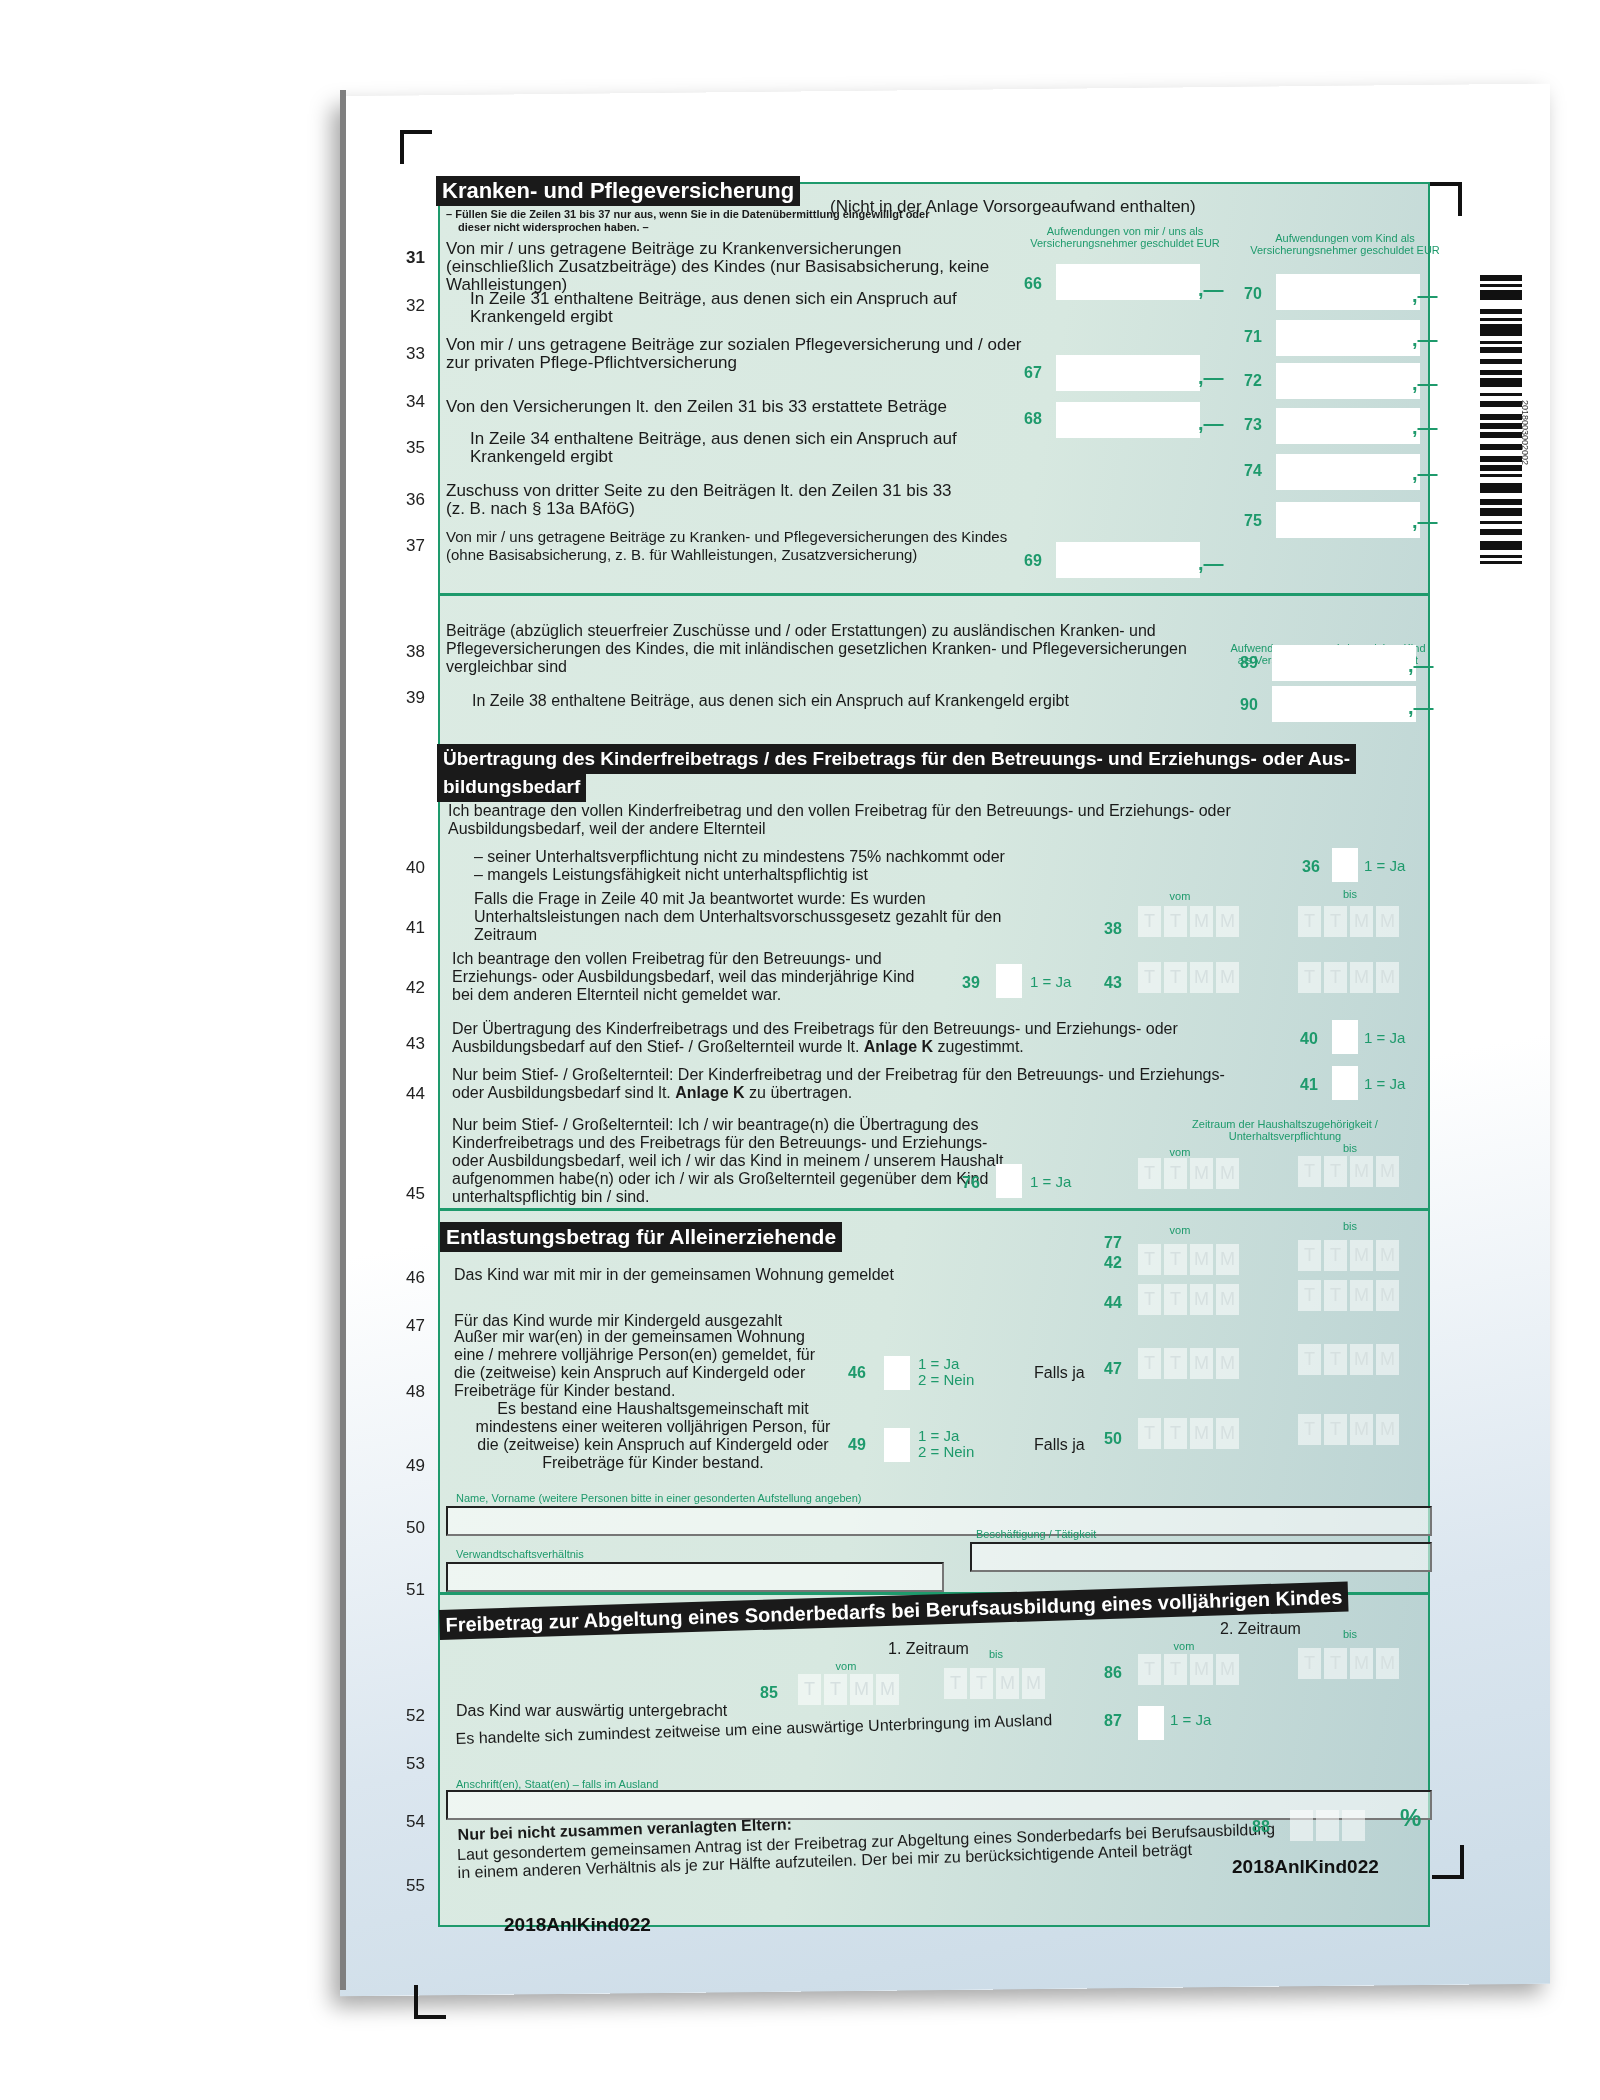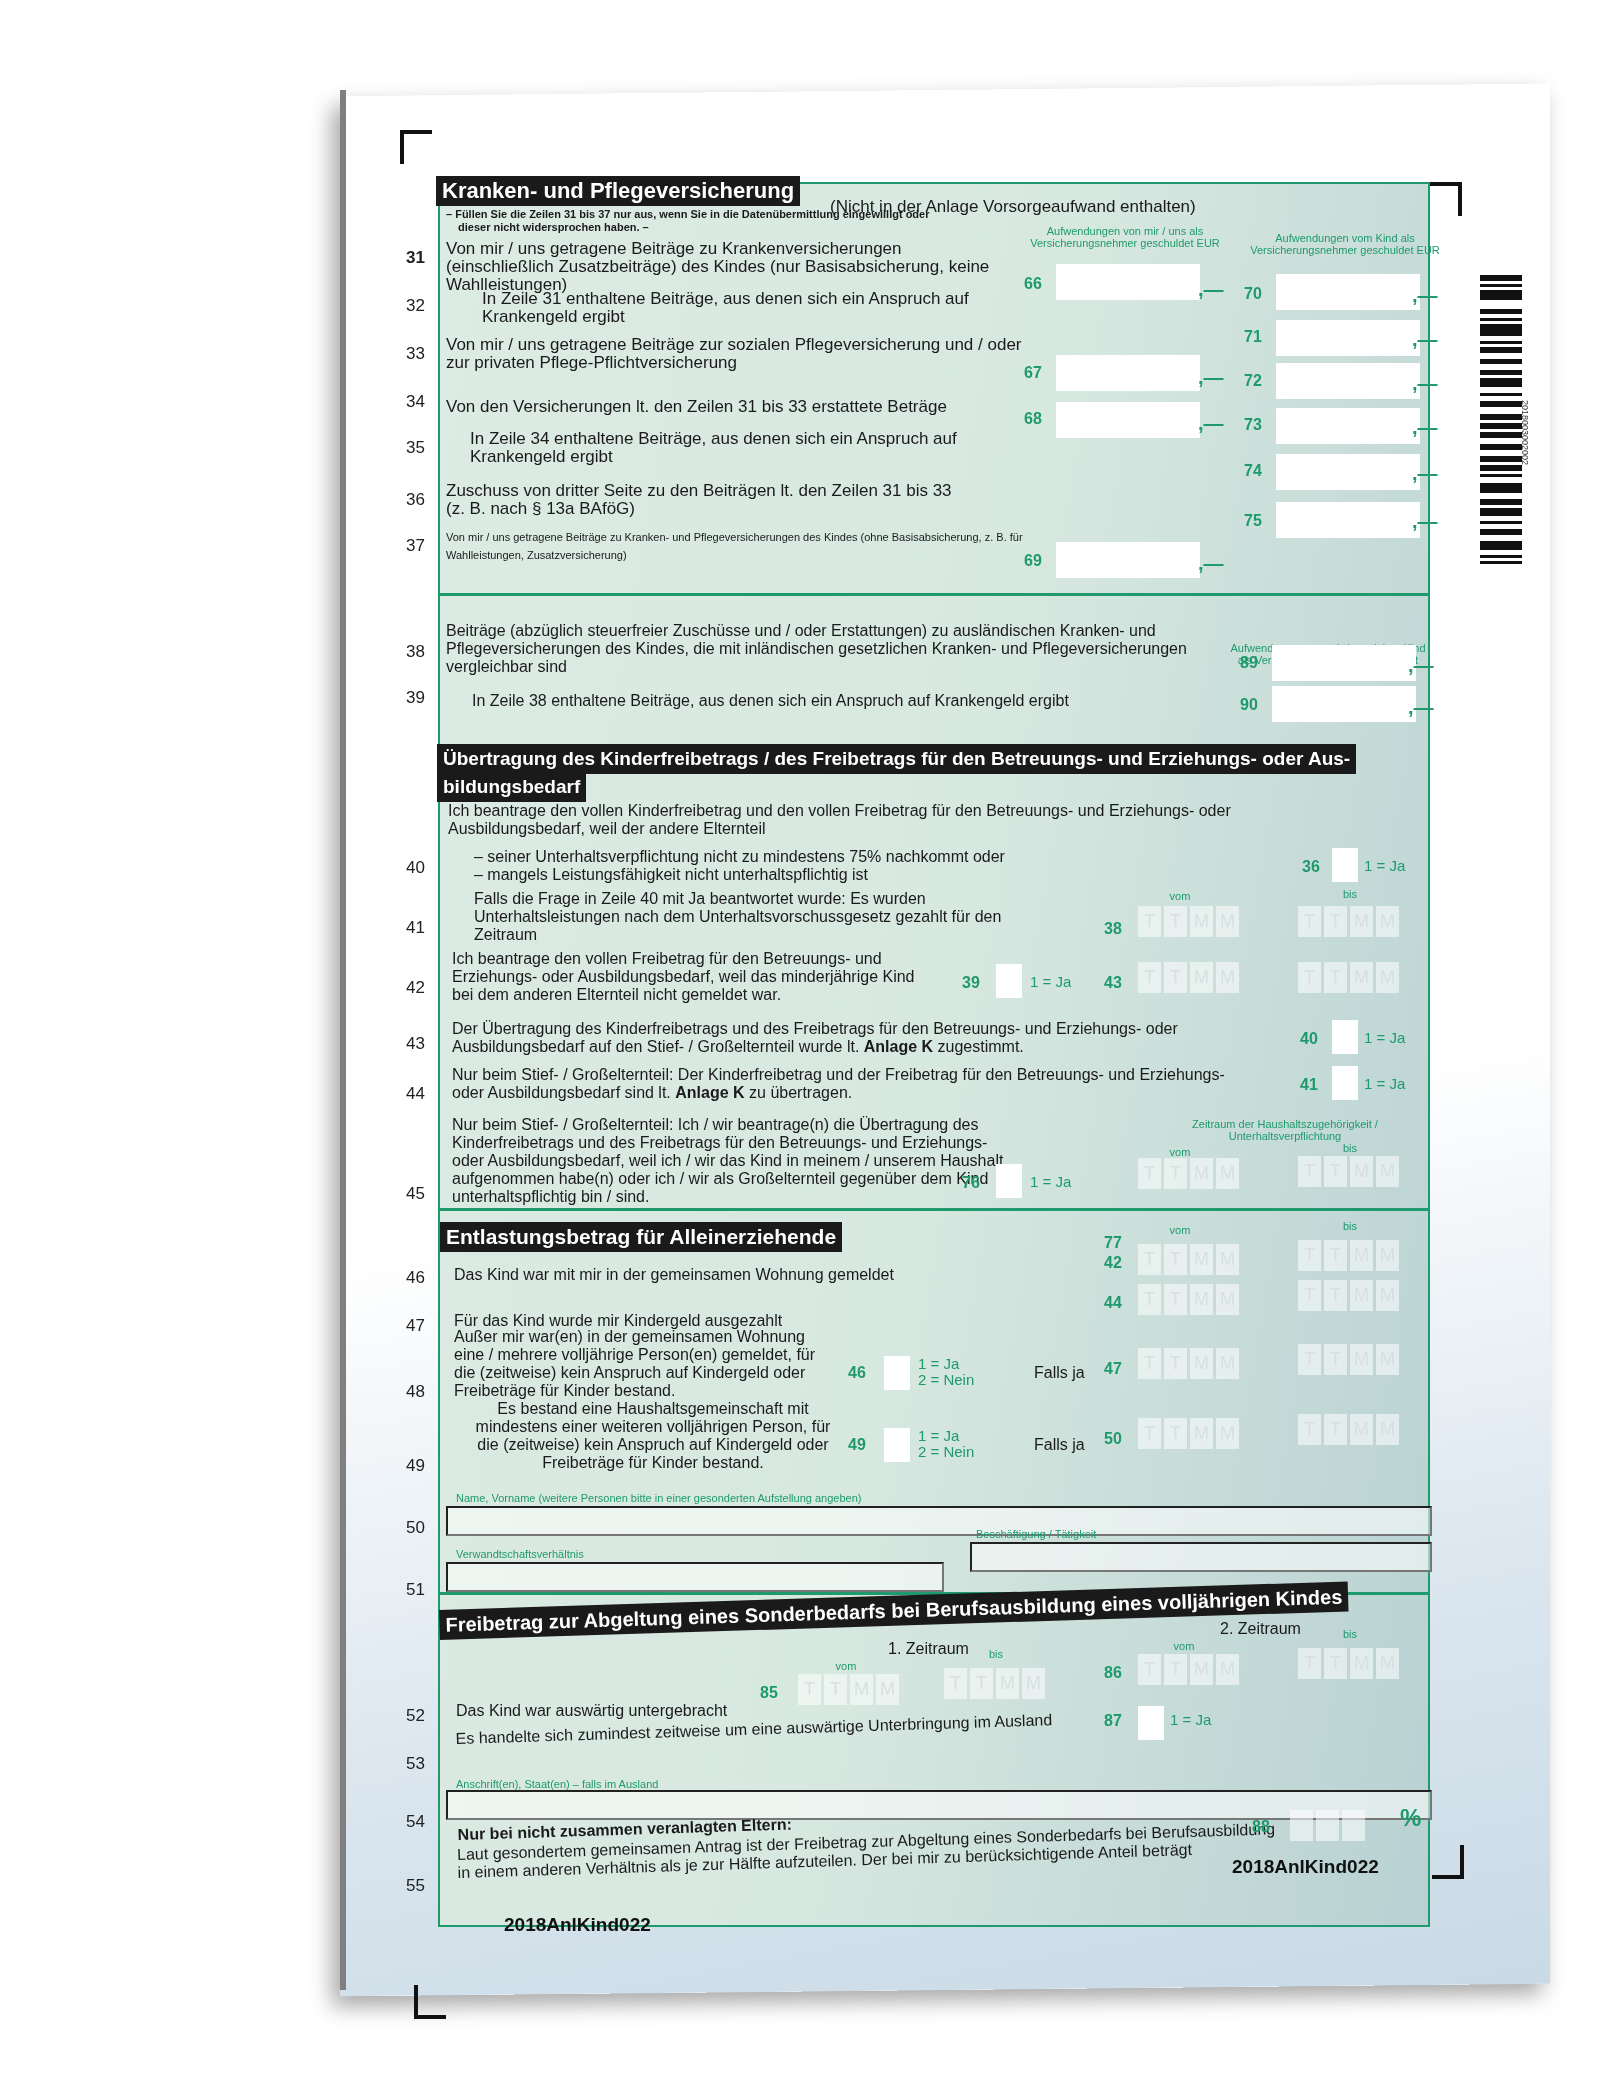--- a/index.html
+++ b/index.html
@@ -113,21 +113,21 @@
 <div class="line-no" style="top:248px;font-weight:bold;">31</div>
 <div class="txt" style="left:446px;top:240px;width:560px;font-size:17px;">Von mir / uns getragene Beiträge zu Krankenversicherungen (einschließlich Zusatzbeiträge) des Kindes (nur Basisabsicherung, keine Wahlleistungen)</div>
 <div class="kz" style="left:1024px;top:275px;">66</div>
 <input class="amt" style="left: 1056px; top: 264px;">
 <div class="amt-suffix" style="left:1198px;top:278px;">,—</div>
 <div class="kz" style="left:1244px;top:285px;">70</div>
 <input class="amt" style="left: 1276px; top: 274px;">
 <div class="amt-suffix" style="left:1412px;top:284px;">,—</div>
 
 <div class="line-no" style="top:296px;">32</div>
-<div class="txt" style="left:470px;top:290px;width:540px;font-size:17px;margin-left:12px;">In Zeile 31 enthaltene Beiträge, aus denen sich ein Anspruch auf Krankengeld ergibt</div>
+<div class="txt" style="left:470px;top:290px;width:540px;font-size:17px;">In Zeile 31 enthaltene Beiträge, aus denen sich ein Anspruch auf Krankengeld ergibt</div>
 <div class="kz" style="left:1244px;top:328px;">71</div>
 <input class="amt" style="left: 1276px; top: 320px;">
 <div class="amt-suffix" style="left:1412px;top:328px;">,—</div>
 
 <div class="line-no" style="top:344px;">33</div>
 <div class="txt" style="left:446px;top:336px;width:580px;font-size:17px;">Von mir / uns getragene Beiträge zur sozialen Pflegeversicherung und / oder zur privaten Pflege-Pflichtversicherung</div>
 <div class="kz" style="left:1024px;top:364px;">67</div>
 <input class="amt" style="left: 1056px; top: 355px;">
 <div class="amt-suffix" style="left:1198px;top:366px;">,—</div>
 <div class="kz" style="left:1244px;top:372px;">72</div>
@@ -149,21 +149,21 @@
 <input class="amt" style="left: 1276px; top: 454px;">
 <div class="amt-suffix" style="left:1412px;top:462px;">,—</div>
 
 <div class="line-no" style="top:490px;">36</div>
 <div class="txt" style="left:446px;top:482px;width:520px;font-size:17px;">Zuschuss von dritter Seite zu den Beiträgen lt. den Zeilen 31 bis 33 (z. B. nach § 13a BAföG)</div>
 <div class="kz" style="left:1244px;top:512px;">75</div>
 <input class="amt" style="left: 1276px; top: 502px;">
 <div class="amt-suffix" style="left:1412px;top:510px;">,—</div>
 
 <div class="line-no" style="top:536px;">37</div>
-<div class="txt" style="left:446px;top:528px;width:580px;font-size:11px;">Von mir / uns getragene Beiträge zu Kranken- und Pflegeversicherungen des Kindes (ohne Basisabsicherung, z. B. für Wahlleistungen, Zusatzversicherung)</div>
+<div class="txt" style="left:446px;top:528px;width:580px;font-size:15px;">Von mir / uns getragene Beiträge zu Kranken- und Pflegeversicherungen des Kindes (ohne Basisabsicherung, z. B. für Wahlleistungen, Zusatzversicherung)</div>
 <div class="kz" style="left:1024px;top:552px;">69</div>
 <input class="amt" style="left: 1056px; top: 542px;">
 <div class="amt-suffix" style="left:1198px;top:552px;">,—</div>
 
 <div class="section-rule" style="top:593px;"></div>
 
 <div class="lbl-green" style="left:1228px;top:598px;width:200px;margin-top:44px;">Aufwendungen von mir / uns / dem Kind als Versicherungsnehmer geschuldet EUR</div>
 <div class="line-no" style="top:642px;">38</div>
 <div class="txt" style="left:446px;top:622px;width:780px;">Beiträge (abzüglich steuerfreier Zuschüsse und / oder Erstattungen) zu ausländischen Kranken- und Pflegeversicherungen des Kindes, die mit inländischen gesetzlichen Kranken- und Pflegeversicherungen vergleichbar sind</div>
 <div class="kz" style="left:1240px;top:654px;">89</div>

